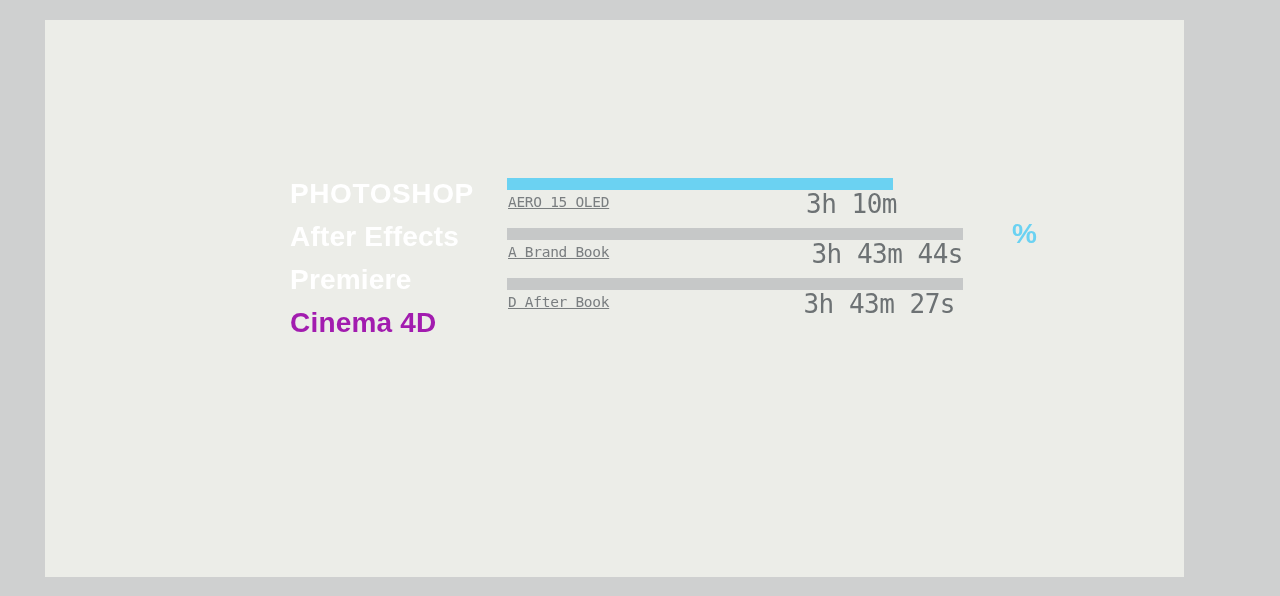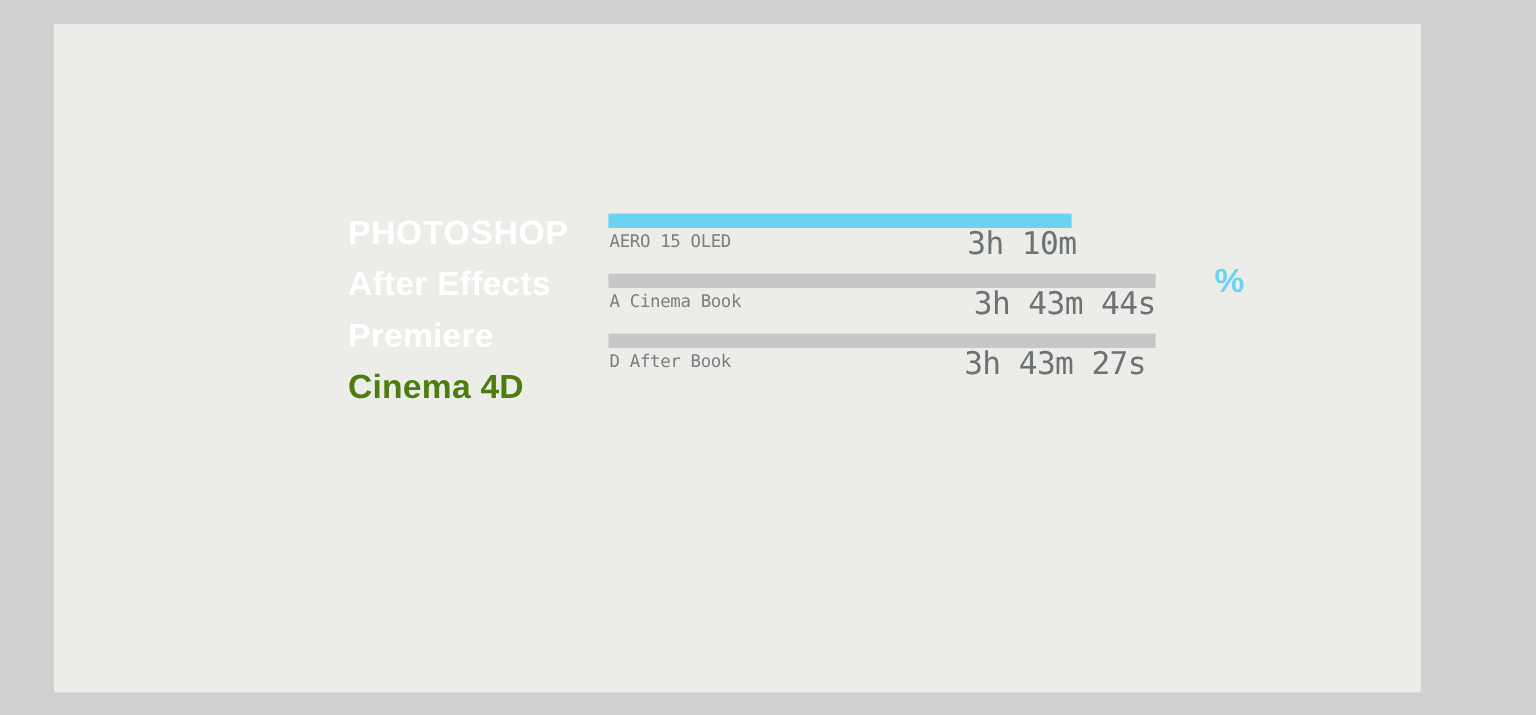--- a/index.html
+++ b/index.html
@@ -40,21 +40,21 @@
     font-size: 28px;
     line-height: 43px;
     letter-spacing: 0.2px;
     color: #ffffff;
     white-space: nowrap;
   }
   .app-item.app-0 {
     letter-spacing: 0.6px;
   }
   .app-item.active {
-    color: #4d7c0f;
+    color: #a21caf;
   }
   
   .chart {
     position: absolute;
     left: 462px;
     top: 158px;
     width: 456px;
   }
   .row {
     position: relative;
@@ -78,20 +78,21 @@
   }
   .row-label {
     position: absolute;
     left: 1px;
     top: 16px;
     font-family: "DejaVu Sans Mono", "Liberation Mono", monospace;
     font-size: 14.5px;
     letter-spacing: -0.3px;
     color: #7a7e80;
     white-space: nowrap;
+    text-decoration: underline;
   }
   .row-value {
     position: absolute;
     right: 0px;
     top: 11px;
     font-family: "DejaVu Sans Mono", "Liberation Mono", monospace;
     font-size: 26px;
     letter-spacing: -0.5px;
     color: #6d7274;
     white-space: nowrap;
@@ -164,21 +165,21 @@
           <div class="bar accent" style="width:84.6%"></div>
         </div>
         <div class="row-label">AERO 15 OLED</div>
         <div class="row-value">3h 10m</div>
       </div>
 
       <div class="row row-1">
         <div class="track">
           <div class="bar" style="width:100%"></div>
         </div>
-        <div class="row-label">A Cinema Book</div>
+        <div class="row-label">A Brand Book</div>
         <div class="row-value">3h 43m 44s</div>
       </div>
 
       <div class="row row-2">
         <div class="track">
           <div class="bar" style="width:100%"></div>
         </div>
         <div class="row-label">D After Book</div>
         <div class="row-value">3h 43m 27s</div>
       </div>

